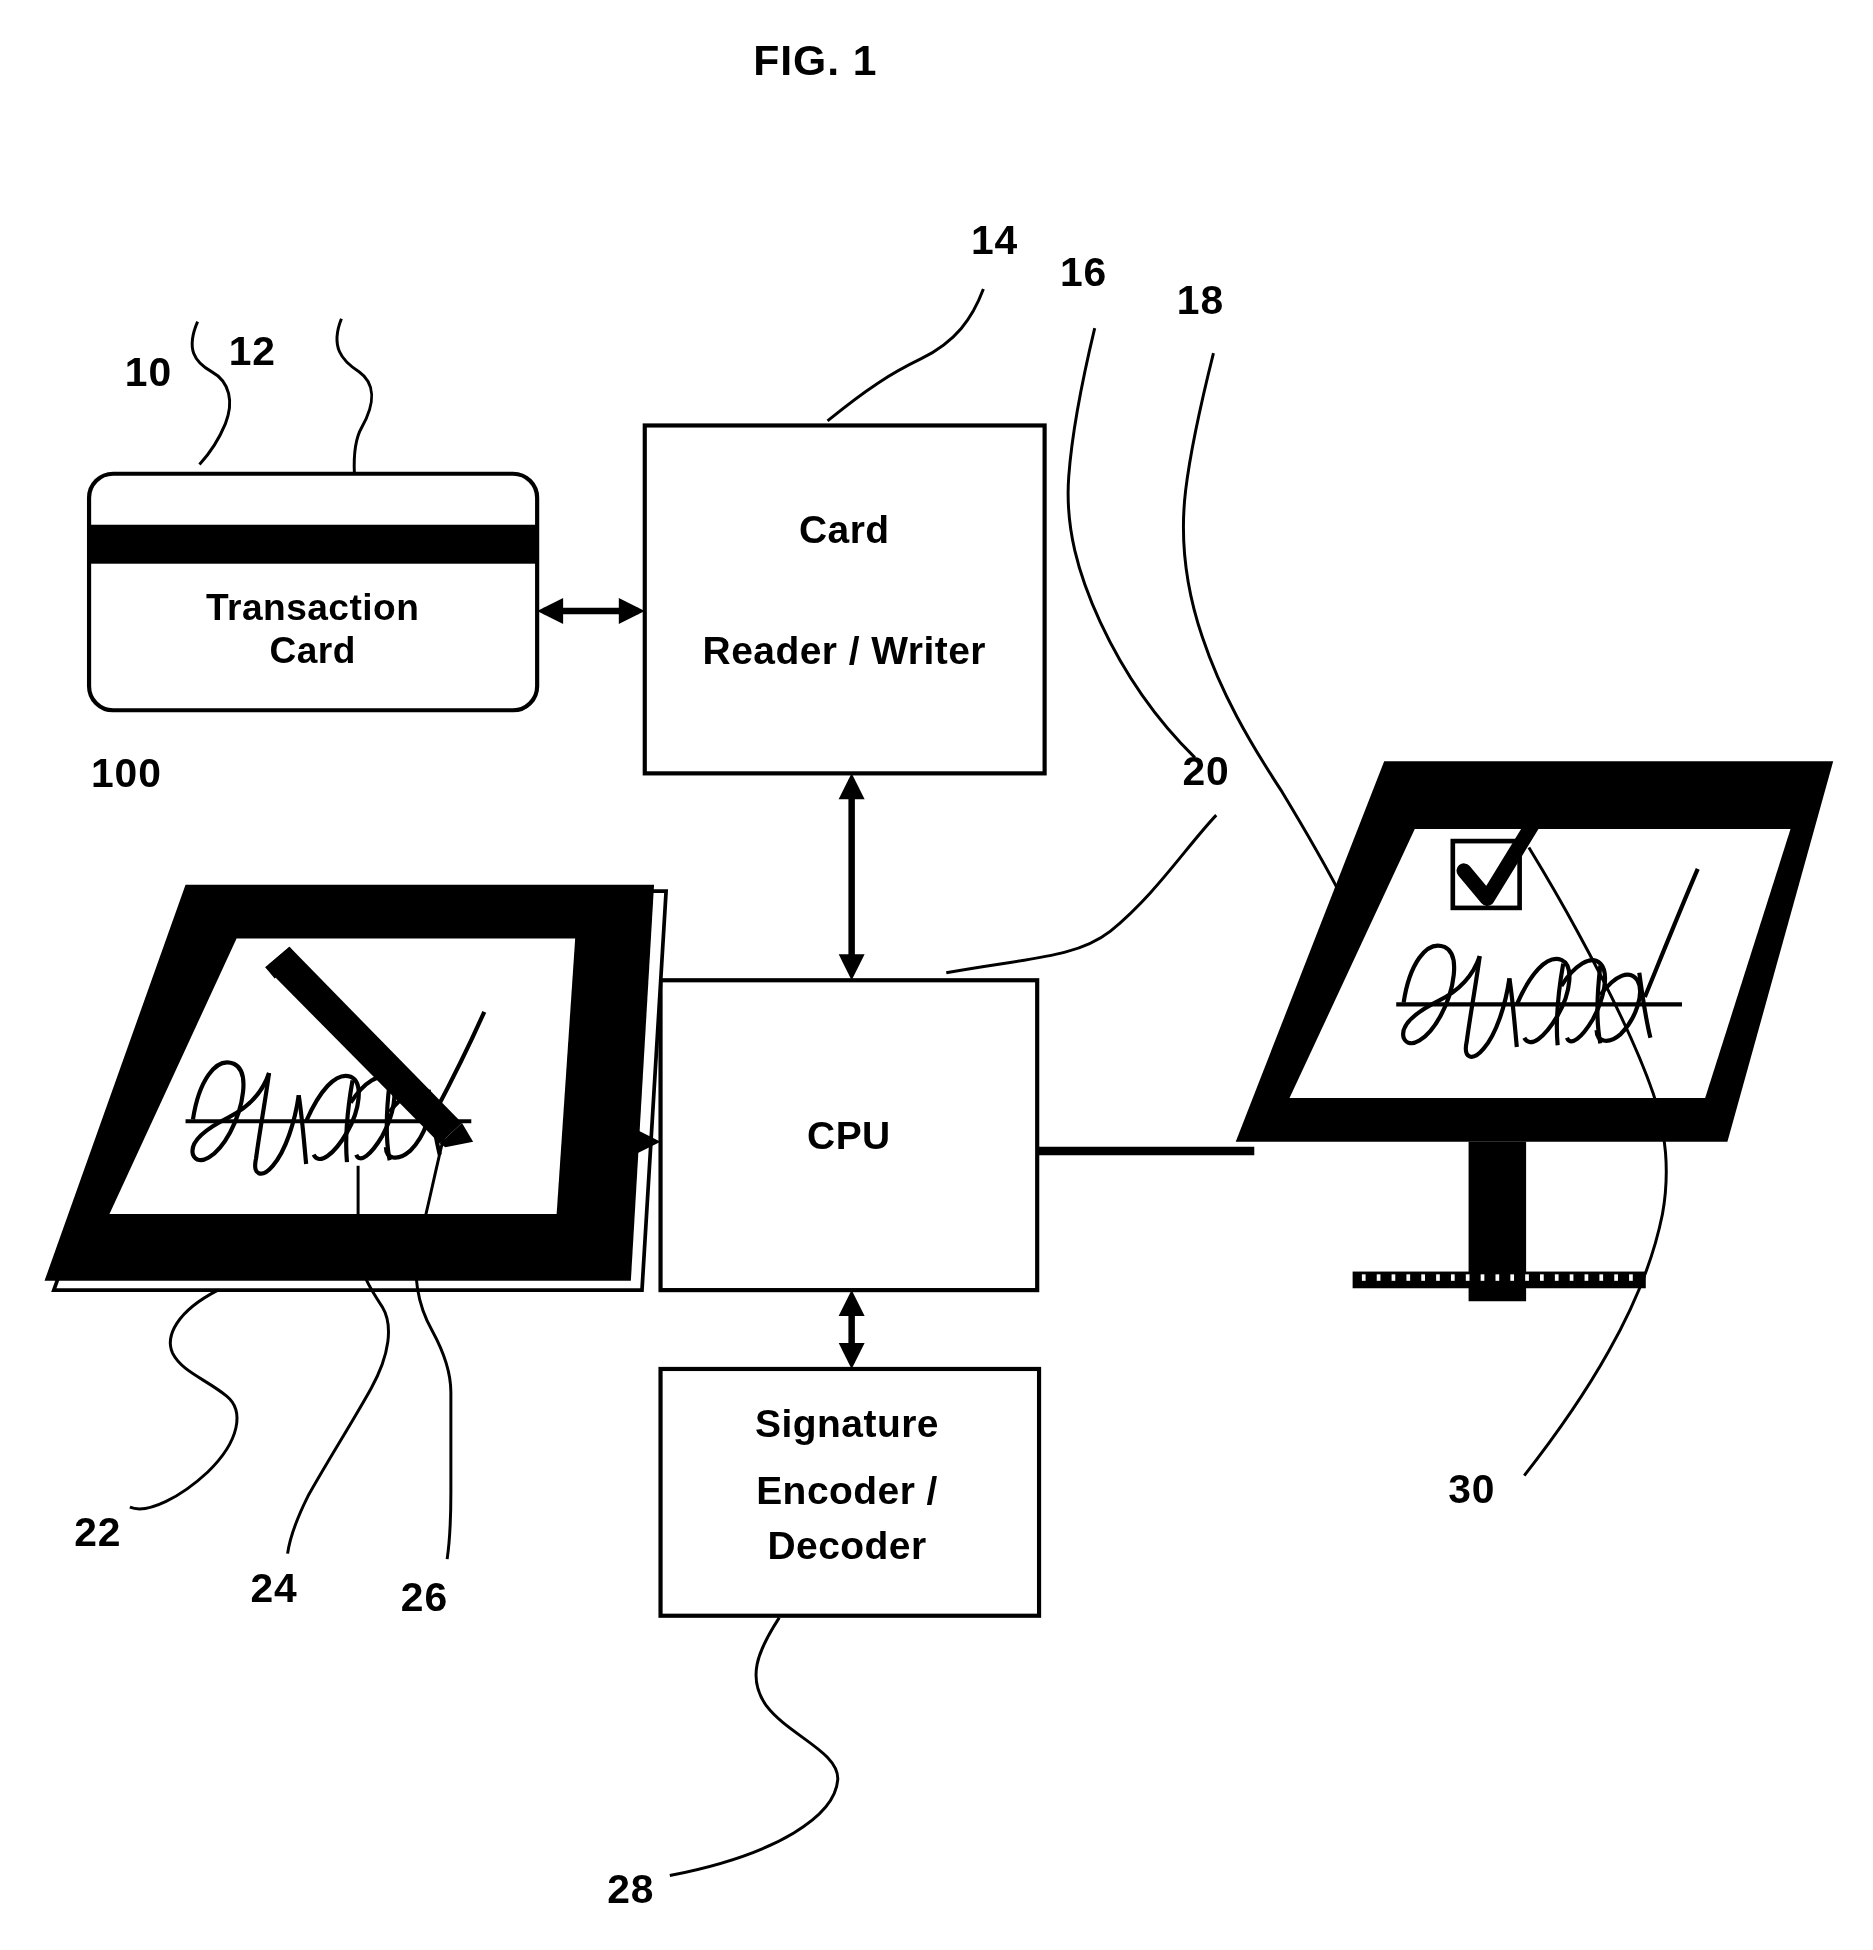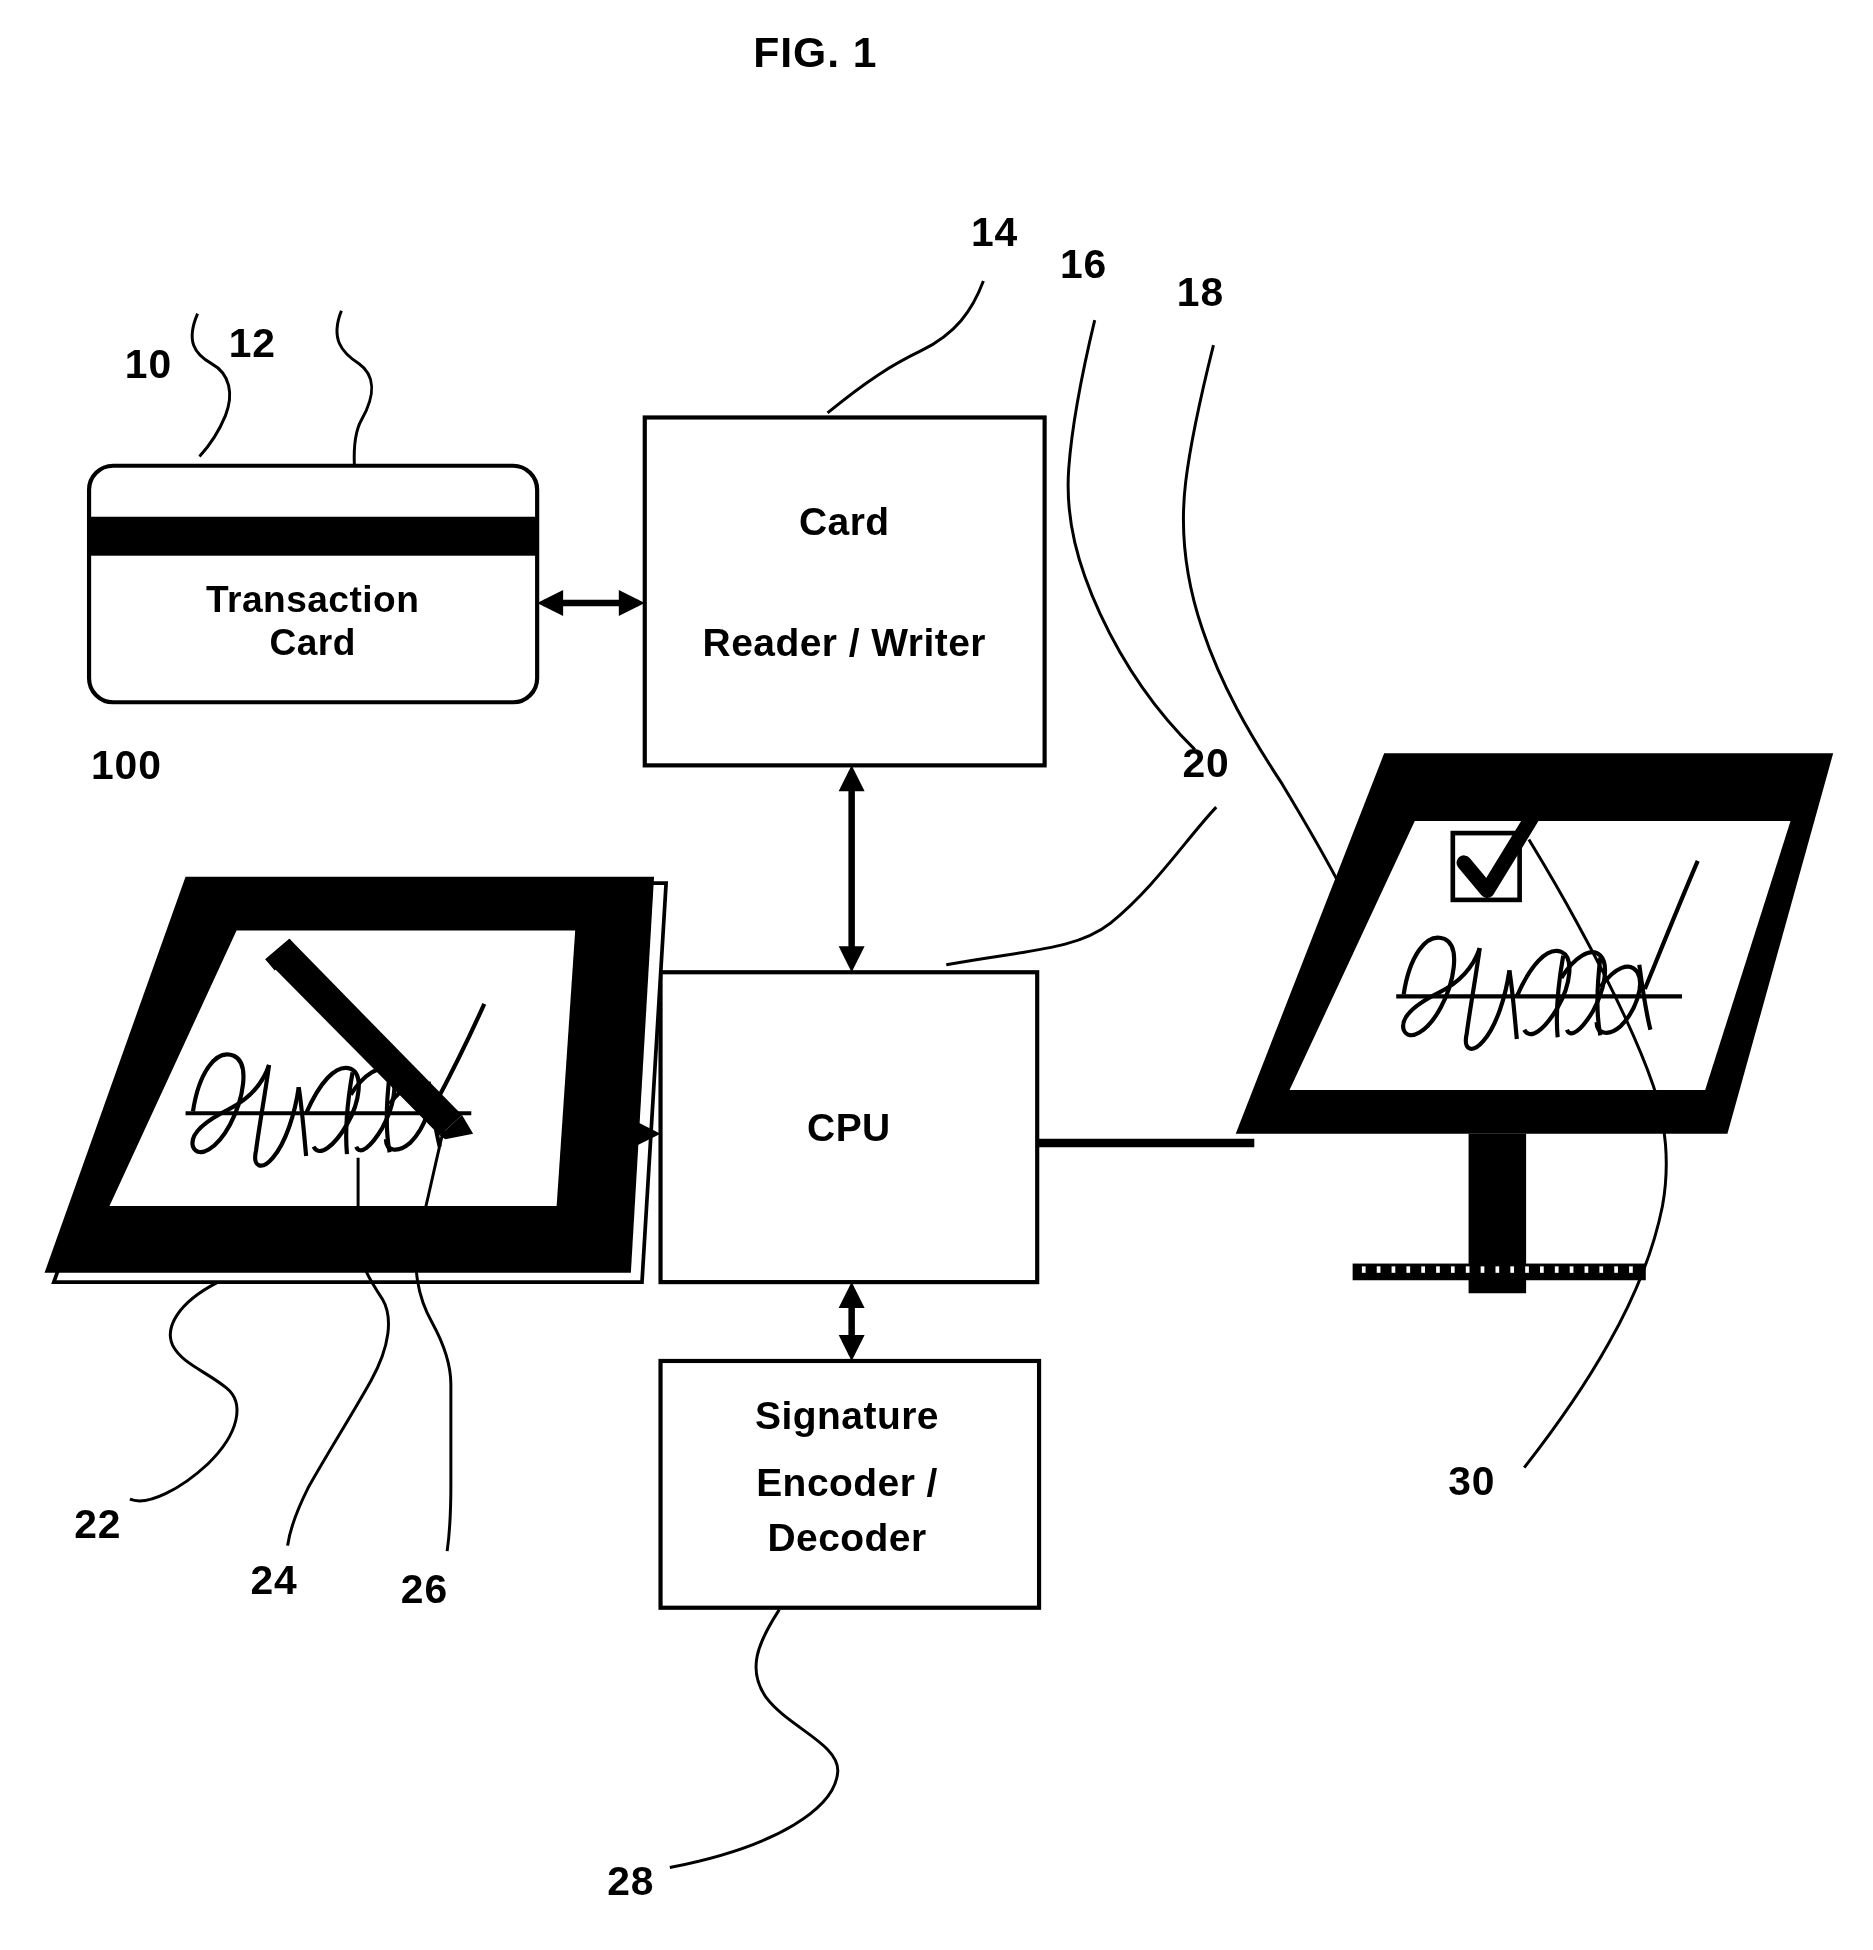--- a/index.html
+++ b/index.html
@@ -9,21 +9,21 @@
   }
   body {
     width: 1874px;
     height: 1951px;
     font-family: "Liberation Sans", sans-serif;
     overflow: hidden;
     position: relative;
   }
   #figure-root {
     position: absolute;
-    top: 0; left: 0;
+    top: 8px; left: 0;
     width: 1874px;
     height: 1891px;
   }
   svg#patent-figure {
     display: block;
     width: 1874px;
     height: 1951px;
     background: #ffffff;
   }
   .fig-title {

